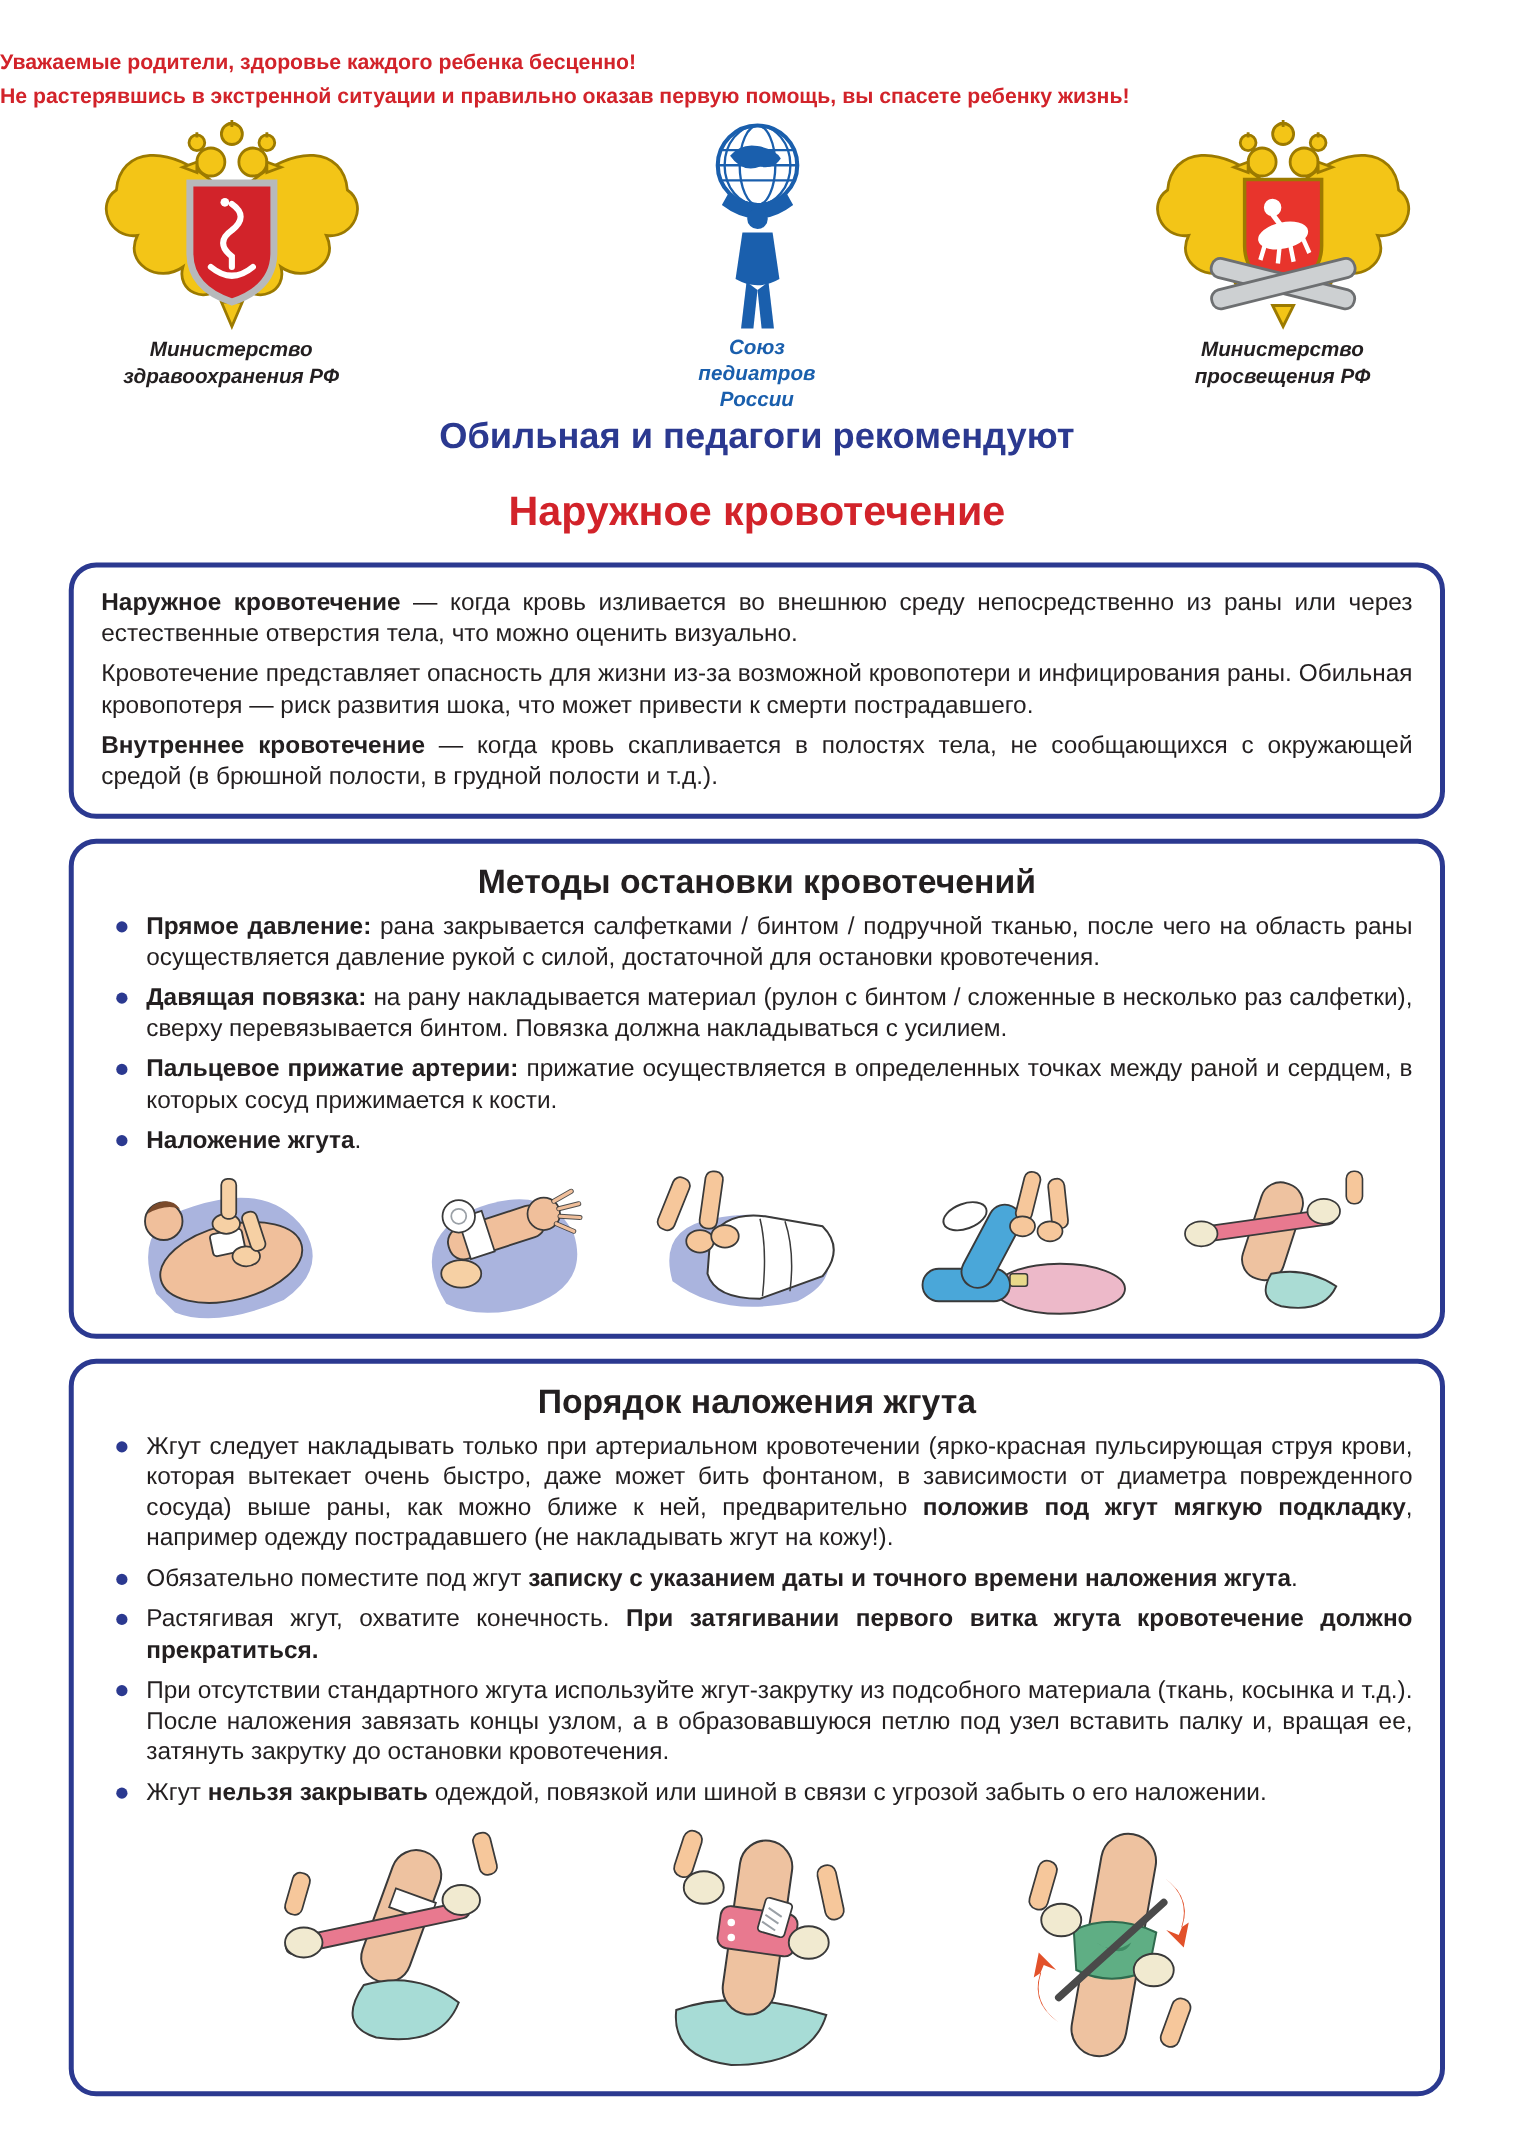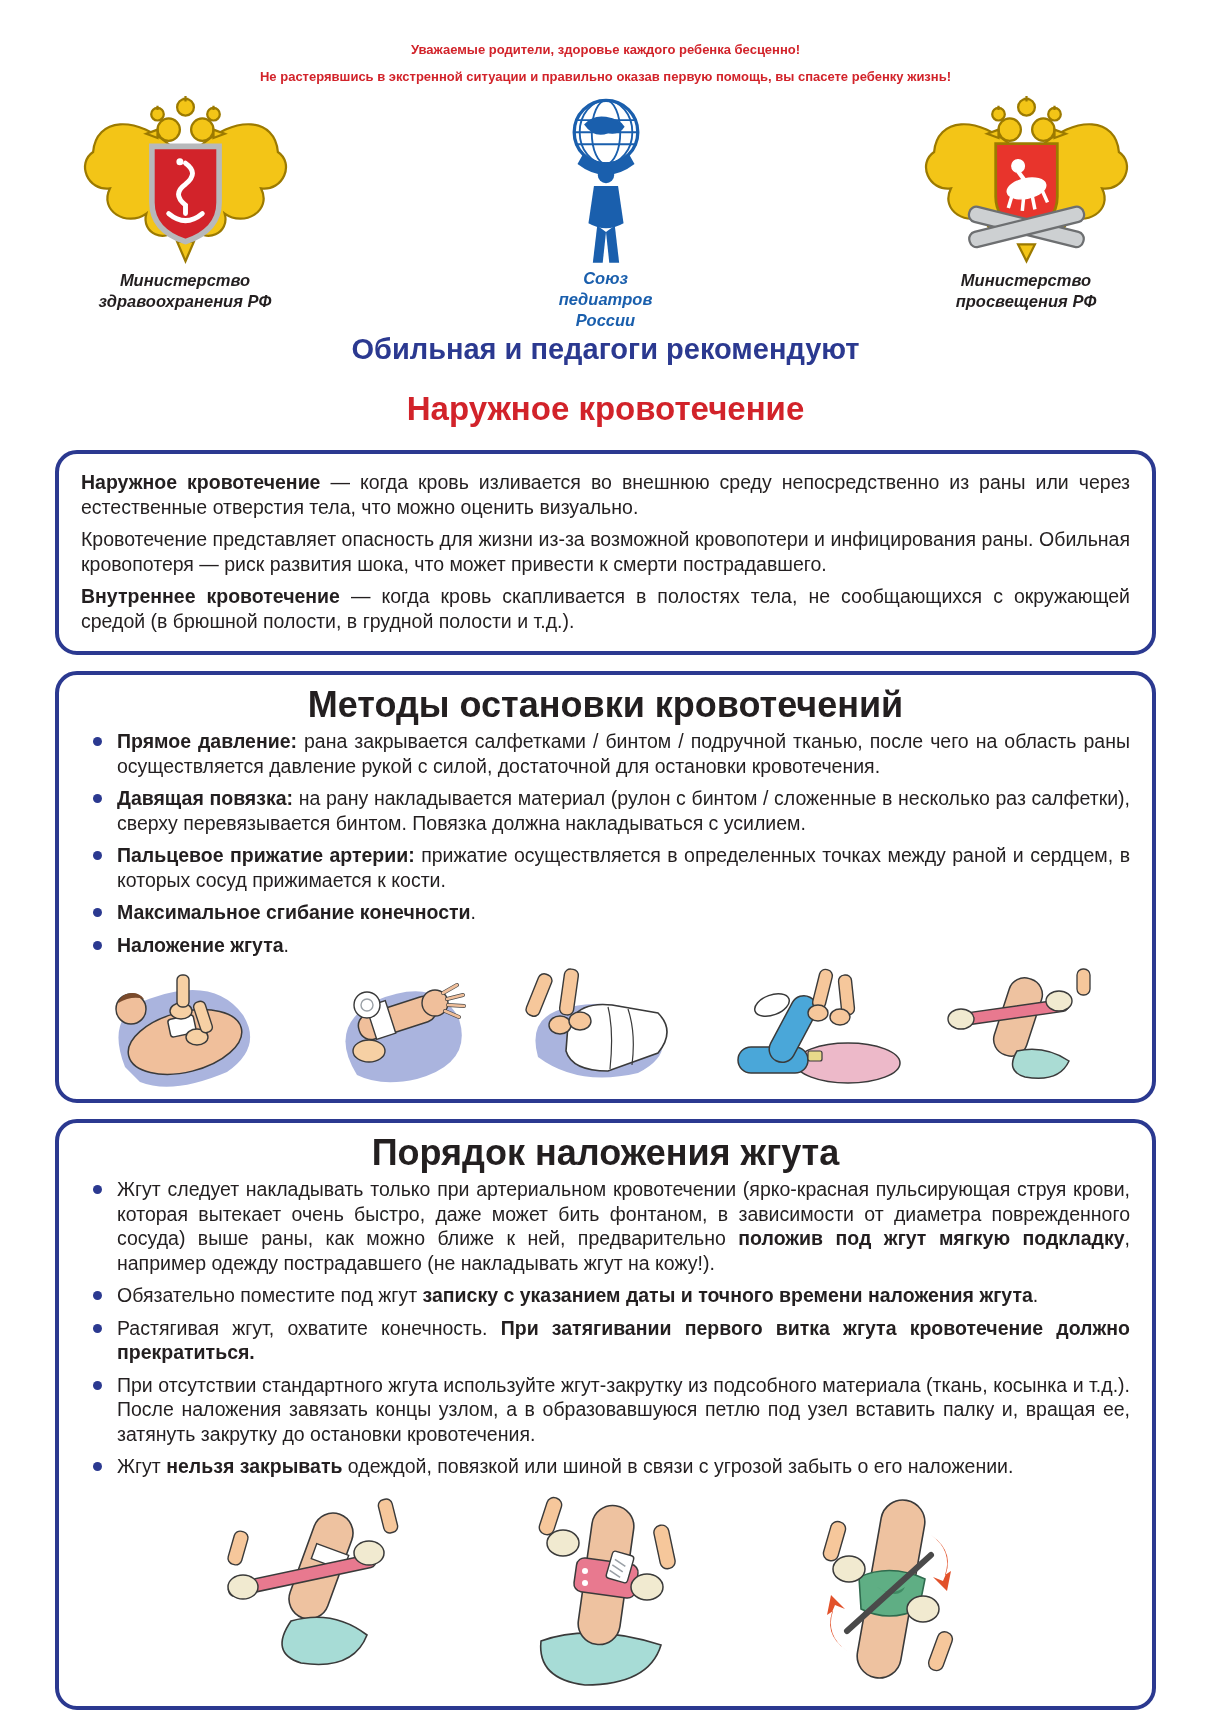--- a/index.html
+++ b/index.html
@@ -1,35 +1,35 @@
 <!DOCTYPE html>
 <html lang="ru"><head>
 <meta charset="utf-8">
 <style>
   * { box-sizing: border-box; }
   body { margin:0; background:#fff; font-family:"Liberation Sans", sans-serif; color:#231f20; }
   .page { position:relative; width:1211px; height:1713px; margin:0 auto; background:#fff; overflow:hidden; }
 
-  .appeal { text-align:center; color:#d2232a; font-weight:bold; font-size:13px; line-height:27px; }
+  .appeal { text-align:left; color:#d2232a; font-weight:bold; font-size:17px; line-height:27px; }
   .appeal-wrap { padding-top:36px; }
 
   .logos-row { display:flex; justify-content:space-between; align-items:flex-start; padding:6px 50px 0 50px; }
   .logo-block { display:flex; flex-direction:column; align-items:center;font-style:italic; }
   .logo-block.side { width:270px; }
   .logo-block.center { width:220px; }
   .logo-caption { text-align:center; font-weight:bold; font-size:16.5px; line-height:21px; margin-top:6px; }
   .logo-caption.blue { color:#1a5fad; margin-top:2px; }
 
   .subtitle { text-align:center; font-weight:bold; font-size:29px; color:#2b3990; margin-top:2px; }
   .main-title { text-align:center; font-weight:bold; font-size:33px; color:#d2232a; margin-top:24px; }
 
   .box { border:4px solid #2b3990; border-radius:22px; margin:16px 55px 0 55px; padding:8px 22px 10px 22px; }
   .box.intro { margin-top:22px; }
   .box p { font-size:19.5px; line-height:24.5px; text-align:justify; margin:8px 0; }
-  .box h2 { text-align:center; font-size:36px; line-height:32px; margin:6px 0 8px 0; color:#231f20; }
+  .box h2 { text-align:center; font-size:27px; line-height:32px; margin:6px 0 8px 0; color:#231f20; }
 
   ul.bullets { list-style:none; margin:2px 0 0 0; padding:0; }
   ul.bullets li { position:relative; padding-left:36px; margin:8px 0; font-size:19.5px; line-height:24.5px; text-align:justify; }
   ul.bullets li::before { content:""; position:absolute; left:12px; top:8px; width:9px; height:9px; border-radius:50%; background:#2b3990; }
   .b { font-weight:bold; }
 
   .illus-row { display:flex; justify-content:space-between; align-items:flex-end; margin-top:10px; padding:0 4px; }
   .illus-row svg { display:block; }
   .illus-row3 { display:flex; justify-content:center; gap:70px; align-items:flex-end; margin-top:12px; }
 </style>
@@ -139,21 +139,20 @@
     <p><span>Кровотечение представляет опасность для жизни из-за возможной кровопотери и инфицирования раны. Обильная кровопотеря — риск развития шока, что может привести к смерти пострадавшего.</span></p>
     <p><span class="b">Внутреннее кровотечение</span><span> — когда кровь скапливается в полостях тела, не сообщающихся с окружающей средой (в брюшной полости, в грудной полости и т.д.).</span></p>
   </section>
 
   <section class="box methods">
     <h2>Методы остановки кровотечений</h2>
     <ul class="bullets">
       <li><span class="b">Прямое давление:</span><span> рана закрывается салфетками / бинтом / подручной тканью, после чего на область раны осуществляется давление рукой с силой, достаточной для остановки кровотечения.</span></li>
       <li><span class="b">Давящая повязка:</span><span> на рану накладывается материал (рулон с бинтом / сложенные в несколько раз салфетки), сверху перевязывается бинтом. Повязка должна накладываться с усилием.</span></li>
       <li><span class="b">Пальцевое прижатие артерии:</span><span> прижатие осуществляется в определенных точках между раной и сердцем, в которых сосуд прижимается к кости.</span></li>
-      <li><span class="b">Максимальное сгибание конечности</span><span>.</span></li>
       <li><span class="b">Наложение жгута</span><span>.</span></li>
     </ul>
     <div class="illus-row">
       <svg width="195" height="122" viewBox="0 0 195 122">
         <path d="M40 100 Q18 45 70 30 Q130 10 158 48 Q178 80 142 105 Q88 128 55 115 Z" fill="#aab4de"></path>
         <ellipse cx="100" cy="75" rx="58" ry="30" fill="#f0bf9b" stroke="#3a3a3a" stroke-width="1.5" transform="rotate(-14 100 75)"></ellipse>
         <circle cx="46" cy="42" r="15" fill="#f0bf9b" stroke="#3a3a3a" stroke-width="1.5"></circle>
         <path d="M33 36 a15 15 0 0 1 26 -4 q-12 -4 -26 4z" fill="#7a4a2b"></path>
         <rect x="84" y="50" width="26" height="18" rx="3" fill="#fff" stroke="#3a3a3a" stroke-width="1.5" transform="rotate(-12 97 59)"></rect>
         <ellipse cx="96" cy="44" rx="11" ry="8" fill="#f6d0a4" stroke="#3a3a3a" stroke-width="1.4"></ellipse>

